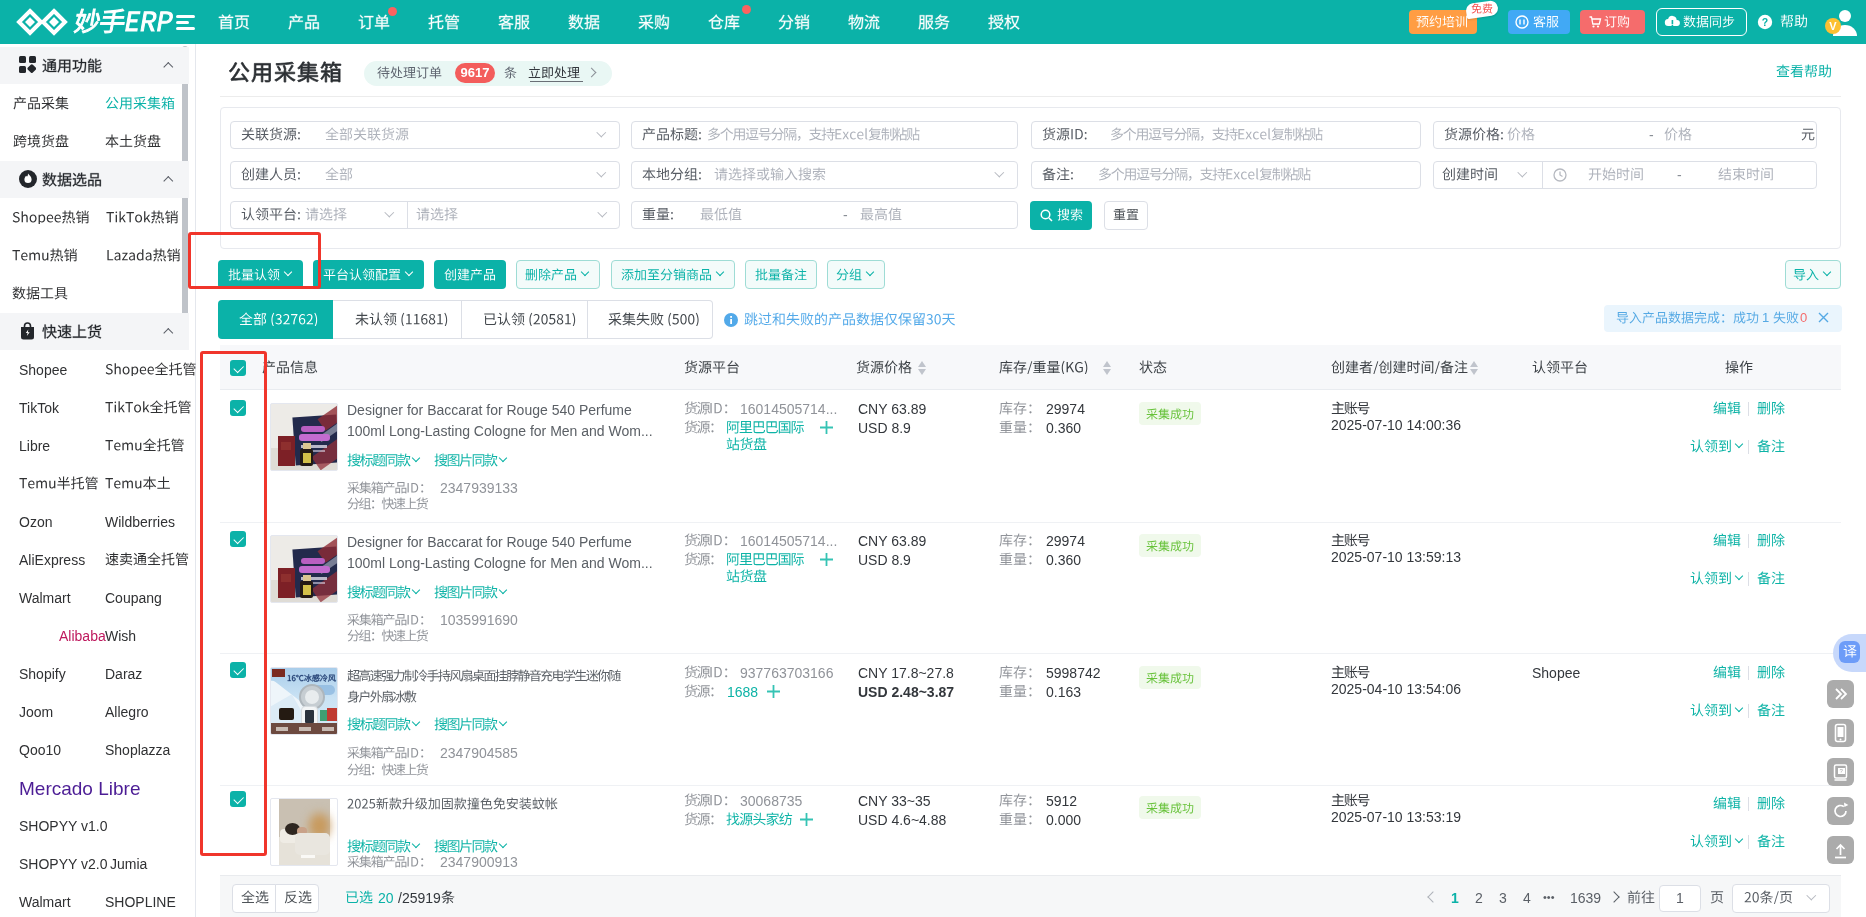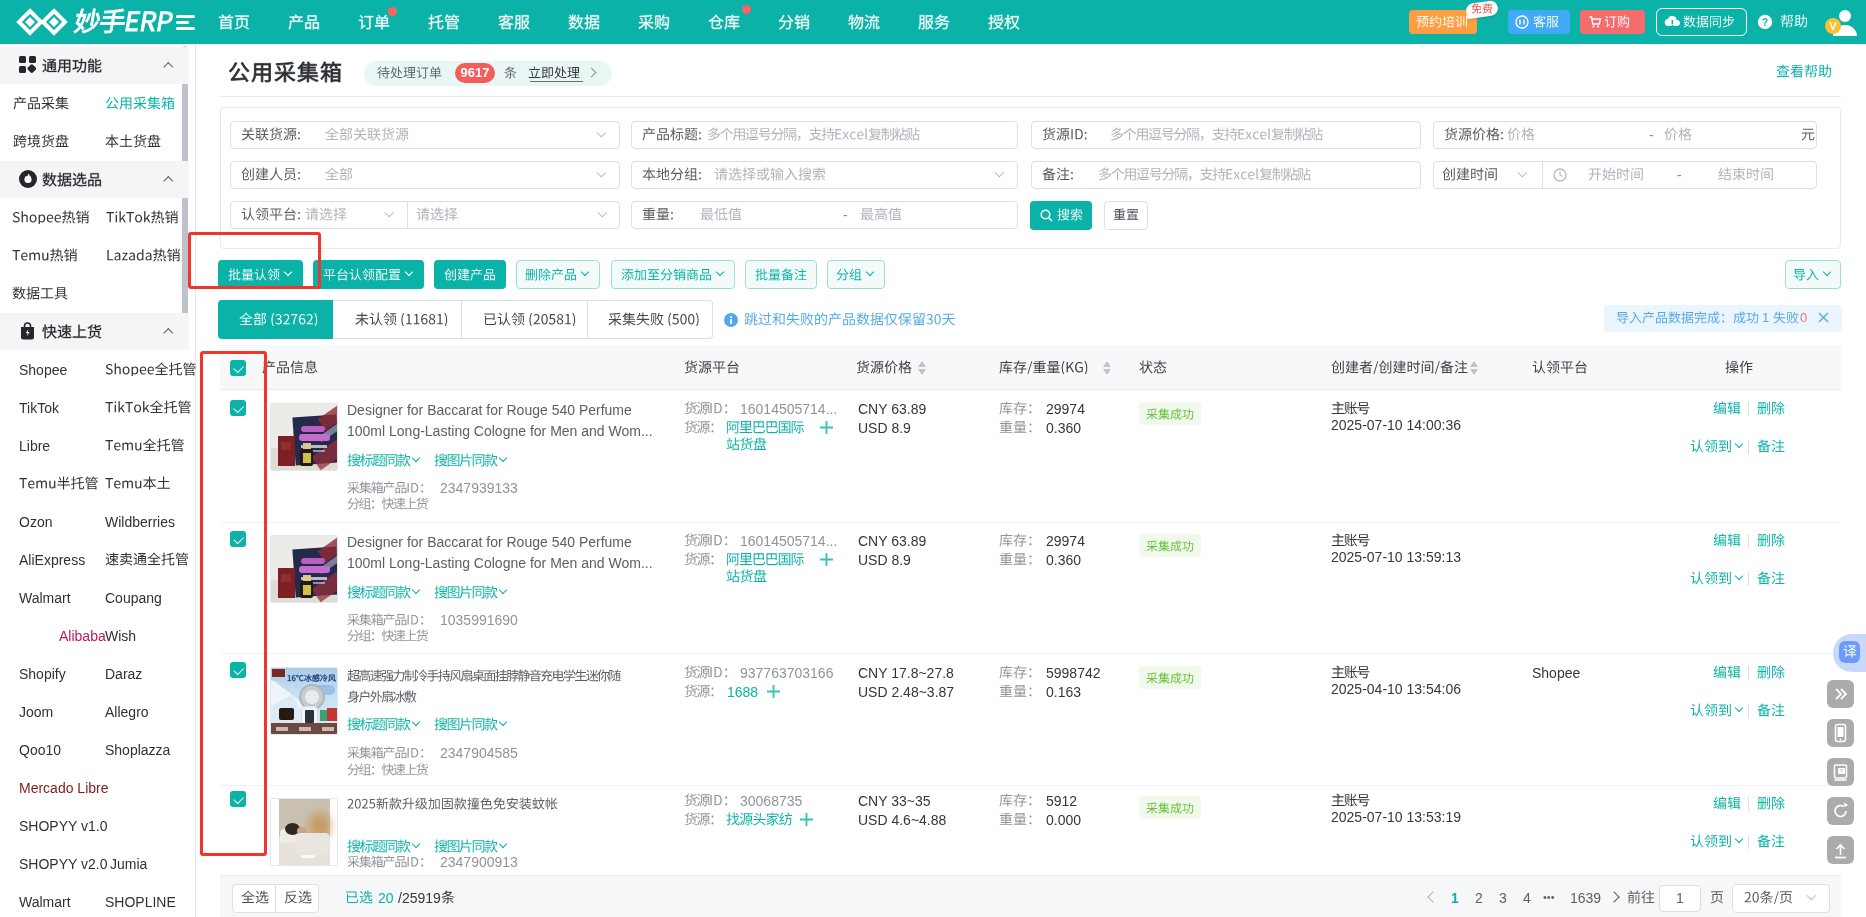--- a/index.html
+++ b/index.html
@@ -456,21 +456,21 @@
 <div style="position:absolute;left:19px;top:590px;font-size:14px;color:#303133;font-weight:400;line-height:17px;white-space:nowrap;">Walmart</div>
 <div style="position:absolute;left:105px;top:590px;font-size:14px;color:#303133;font-weight:400;line-height:17px;white-space:nowrap;">Coupang</div>
 <div style="position:absolute;left:19px;top:628px;font-size:14px;color:#be185d;font-weight:400;line-height:17px;white-space:nowrap;margin-left:40px;">Alibaba</div>
 <div style="position:absolute;left:105px;top:628px;font-size:14px;color:#303133;font-weight:400;line-height:17px;white-space:nowrap;">Wish</div>
 <div style="position:absolute;left:19px;top:666px;font-size:14px;color:#303133;font-weight:400;line-height:17px;white-space:nowrap;">Shopify</div>
 <div style="position:absolute;left:105px;top:666px;font-size:14px;color:#303133;font-weight:400;line-height:17px;white-space:nowrap;">Daraz</div>
 <div style="position:absolute;left:19px;top:704px;font-size:14px;color:#303133;font-weight:400;line-height:17px;white-space:nowrap;">Joom</div>
 <div style="position:absolute;left:105px;top:704px;font-size:14px;color:#303133;font-weight:400;line-height:17px;white-space:nowrap;">Allegro</div>
 <div style="position:absolute;left:19px;top:742px;font-size:14px;color:#303133;font-weight:400;line-height:17px;white-space:nowrap;">Qoo10</div>
 <div style="position:absolute;left:105px;top:742px;font-size:14px;color:#303133;font-weight:400;line-height:17px;white-space:nowrap;">Shoplazza</div>
-<div style="position:absolute;left:19px;top:780px;font-size:14px;color:#7f1d1d;font-weight:400;line-height:17px;white-space:nowrap;">Mercado Libre</div>
+<div style="position:absolute;left:19px;top:780px;font-size:19px;color:#4c1d95;font-weight:400;line-height:17px;white-space:nowrap;">Mercado Libre</div>
 <div style="position:absolute;left:19px;top:818px;font-size:14px;color:#303133;font-weight:400;line-height:17px;white-space:nowrap;">SHOPYY v1.0</div>
 <div style="position:absolute;left:19px;top:856px;font-size:14px;color:#303133;font-weight:400;line-height:17px;white-space:nowrap;">SHOPYY v2.0</div>
 <div style="position:absolute;left:110px;top:856px;font-size:14px;color:#303133;font-weight:400;line-height:17px;white-space:nowrap;">Jumia</div>
 <div style="position:absolute;left:19px;top:894px;font-size:14px;color:#303133;font-weight:400;line-height:17px;white-space:nowrap;">Walmart</div>
 <div style="position:absolute;left:105px;top:894px;font-size:14px;color:#303133;font-weight:400;line-height:17px;white-space:nowrap;">SHOPLINE</div>
 <div style="position:absolute;left:228px;top:61px;">
     <svg class="z" style="width:114.0px;height:22px;" viewBox="0 0 5182 1000" preserveAspectRatio="xMinYMid meet">
       <g fill="#2b2f33" stroke="#2b2f33" stroke-width="34" transform="matrix(1,0,0,-1,0,880)">
         <use href="#g43" x="0"></use>
         <use href="#g39" x="1045"></use>
@@ -1724,21 +1724,21 @@
         <use href="#g85" x="893"></use>
         <use href="#g175" x="1786"></use>
       </g>
     </svg>
   </div>
 <div style="position:absolute;left:727px;top:684px;font-size:14px;color:#0db3a6;font-weight:400;line-height:17px;white-space:nowrap;">1688</div>
 <svg style="position:absolute;left:767px;top:685px" width="13" height="13" viewBox="0 0 13 13">
     <path d="M6.5 0 V13 M0 6.5 H13" stroke="#35c3b4" stroke-width="1.8"></path>
   </svg>
 <div style="position:absolute;left:858px;top:665px;font-size:14px;color:#33373c;font-weight:400;line-height:17px;white-space:nowrap;">CNY 17.8~27.8</div>
-<div style="position:absolute;left:858px;top:684px;font-size:14px;color:#33373c;font-weight:400;line-height:17px;white-space:nowrap;">USD 2.48~3.87</div>
+<div style="position:absolute;left:858px;top:684px;font-size:14px;color:#33373c;font-weight:700;line-height:17px;white-space:nowrap;">USD 2.48~3.87</div>
 <div style="position:absolute;left:999px;top:665px;">
     <svg class="z" style="width:42.0px;height:14px;" viewBox="0 0 3000 1000" preserveAspectRatio="xMinYMid meet">
       <g fill="#909399" transform="matrix(1,0,0,-1,0,880)">
         <use href="#g20" x="0"></use>
         <use href="#g178" x="1000"></use>
         <use href="#g175" x="2000"></use>
       </g>
     </svg>
   </div>
 <div style="position:absolute;left:1046px;top:665px;font-size:14px;color:#33373c;font-weight:400;line-height:17px;white-space:nowrap;">5998742</div>

